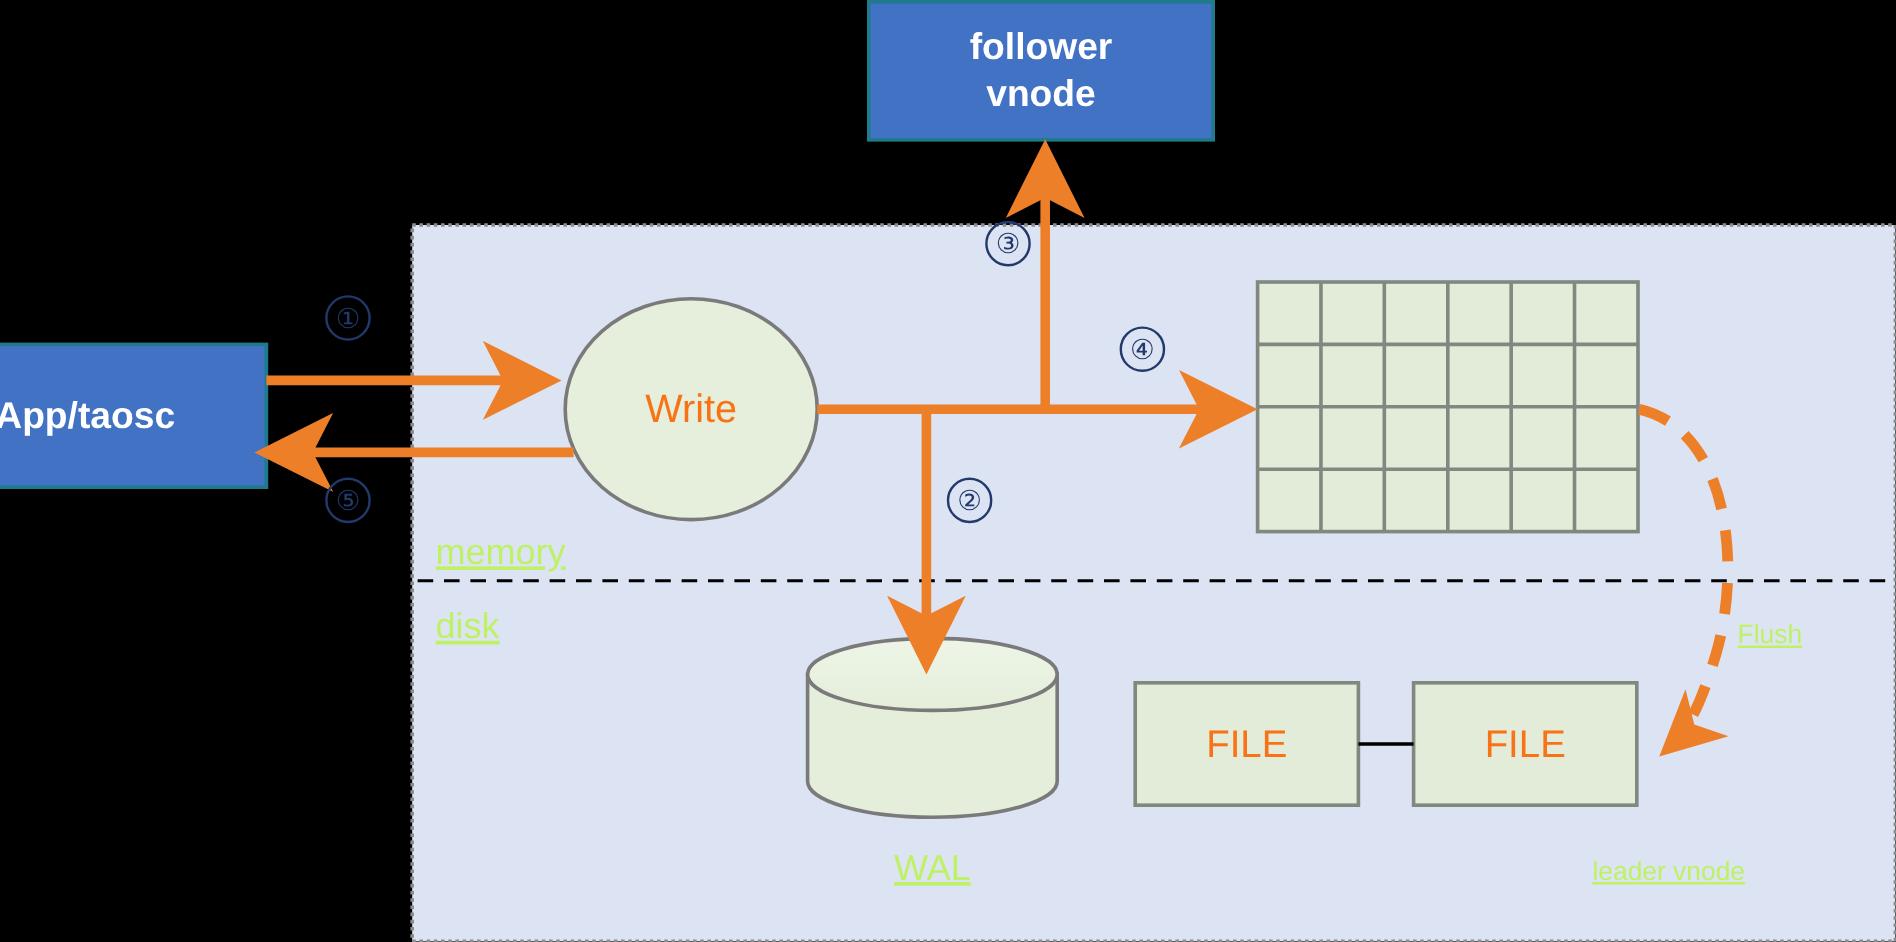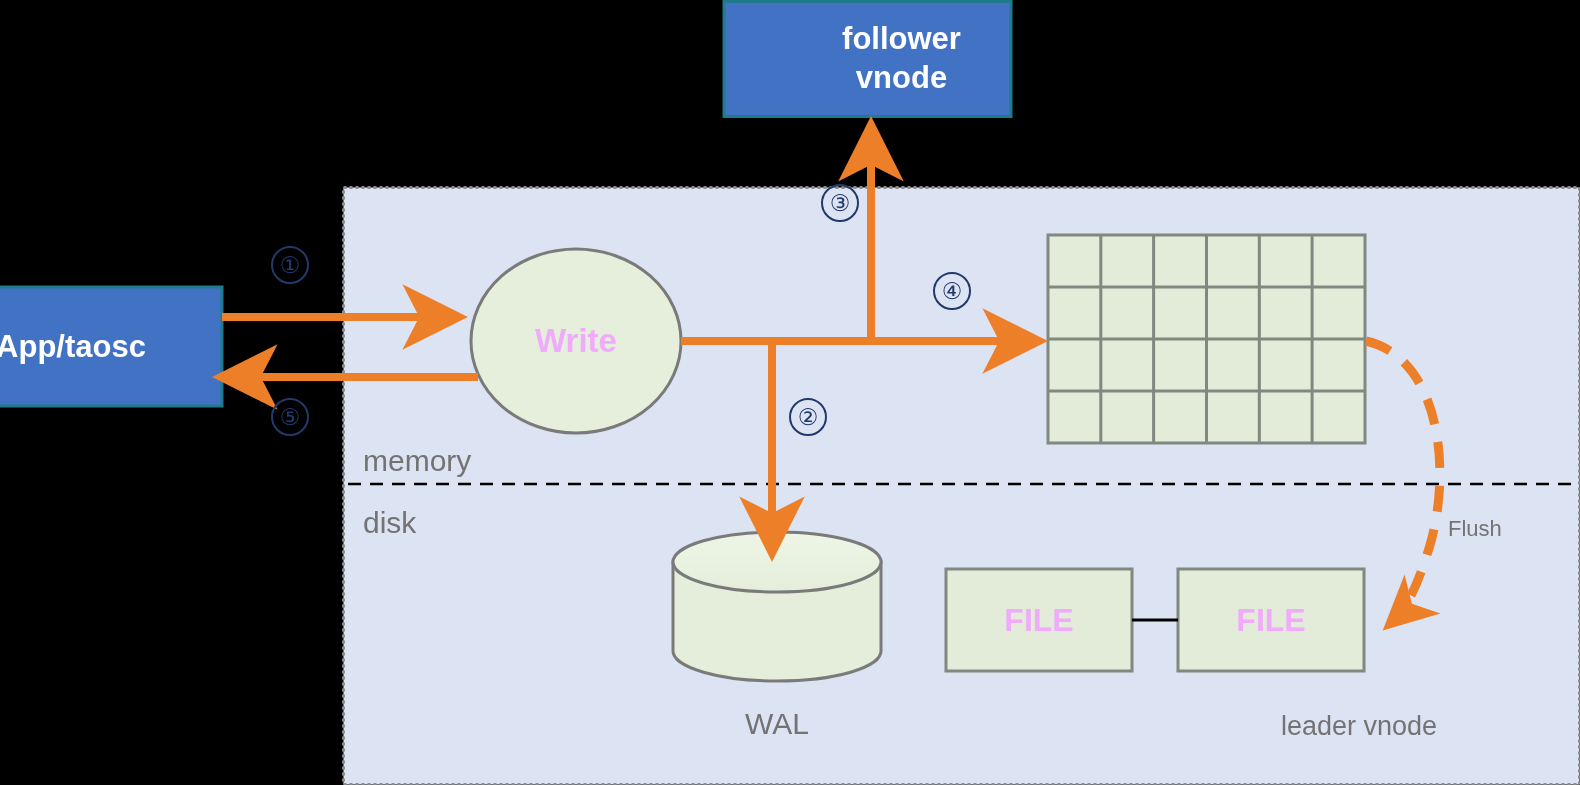--- a/index.html
+++ b/index.html
@@ -29,26 +29,27 @@
     justify-content: center;
     text-align: center;
     pointer-events: none;
     white-space: pre-line;
   }
   .blue-box-label {
     color: #ffffff;
     font-weight: bold;
   }
   .dark-label {
-    color: #f0abfc;
-    font-weight: bold;
+    color: #f97316;
+    font-weight: normal;
   }
   .plain-label {
-    color: #737373;
+    color: #bef264;
     font-weight: normal;
+    text-decoration: underline;
   }
   .circ-num {
     position: absolute;
     width: 38px;
     height: 38px;
     border: 2px solid #22396b;
     border-radius: 50%;
     color: #22396b;
     font-size: 23px;
     display: flex;
@@ -117,38 +118,38 @@
 
     <line x1="871" y1="345" x2="871" y2="132" stroke="#ee7f29" stroke-width="8" marker-end="url(#arrowOrange)"></line>
 
     <line x1="772" y1="341" x2="772" y2="546" stroke="#ee7f29" stroke-width="8" marker-end="url(#arrowOrange)"></line>
 
     <path d="M 1366 341 C 1440 358 1452 470 1430 545 C 1416 592 1404 611 1392 622" fill="none" stroke="#ee7f29" stroke-width="9" stroke-dasharray="26 18" stroke-linecap="butt" marker-end="url(#arrowOrangeDash)"></path>
   </svg>
 
   <div class="node-label blue-box-label" style="left:-80px; top:287px; width:302px; height:119px; font-size:31px;">App/taosc</div>
 
-  <div class="node-label blue-box-label" style="left:724px; top:1px; width:287px; height:115px; font-size:31px; line-height:1.25;padding-left:34px;">follower
+  <div class="node-label blue-box-label" style="left:724px; top:1px; width:287px; height:115px; font-size:31px; line-height:1.25;">follower
 vnode</div>
 
   <div class="node-label dark-label" style="left:471px; top:311px; width:210px; height:60px; font-size:33px;">Write</div>
 
   <div class="node-label plain-label" style="left:677px; top:702px; width:200px; height:44px; font-size:30px;">WAL</div>
 
   <div class="node-label dark-label" style="left:946px; top:569px; width:186px; height:102px; font-size:32px;">FILE</div>
 
   <div class="node-label dark-label" style="left:1178px; top:569px; width:186px; height:102px; font-size:32px;">FILE</div>
 
   <div class="node-label plain-label" style="left:363px; top:440px; width:200px; height:42px; font-size:30px; justify-content:flex-start;">memory</div>
 
   <div class="node-label plain-label" style="left:363px; top:502px; width:200px; height:42px; font-size:30px; justify-content:flex-start;">disk</div>
 
   <div class="node-label plain-label" style="left:1448px; top:508px; width:120px; height:42px; font-size:22px; justify-content:flex-start;">Flush</div>
 
-  <div class="node-label plain-label" style="left:1281px; top:705px; width:230px; height:42px; font-size:27px; justify-content:flex-start;">leader vnode</div>
+  <div class="node-label plain-label" style="left:1327px; top:705px; width:230px; height:42px; font-size:22px; justify-content:flex-start;">leader vnode</div>
 
   <div class="circ-num" style="left:271px; top:246px;">①</div>
 
   <div class="circ-num" style="left:271px; top:398px;">⑤</div>
 
   <div class="circ-num" style="left:789px; top:398px;">②</div>
 
   <div class="circ-num" style="left:821px; top:184px;">③</div>
 
   <div class="circ-num" style="left:933px; top:272px;">④</div>

